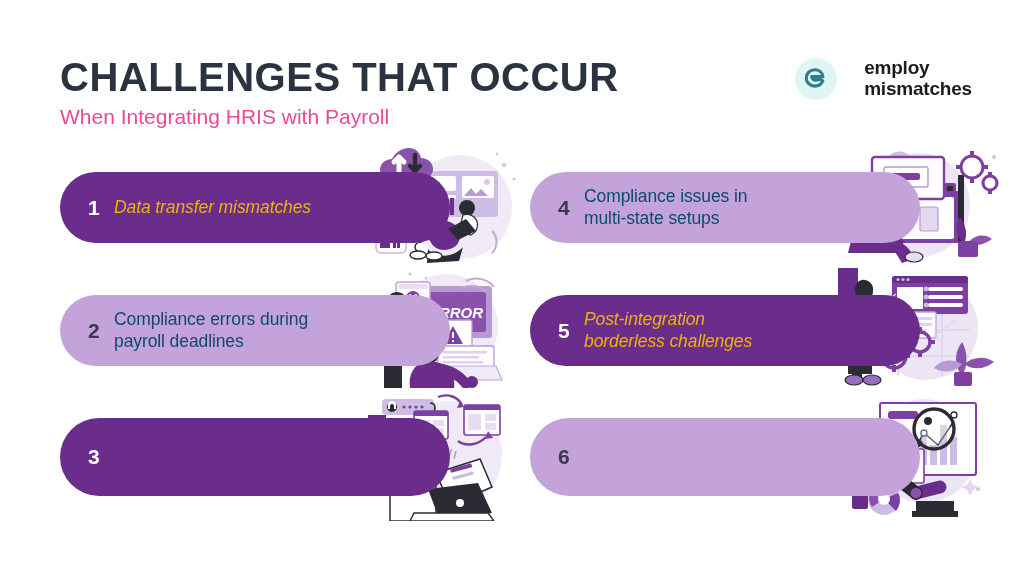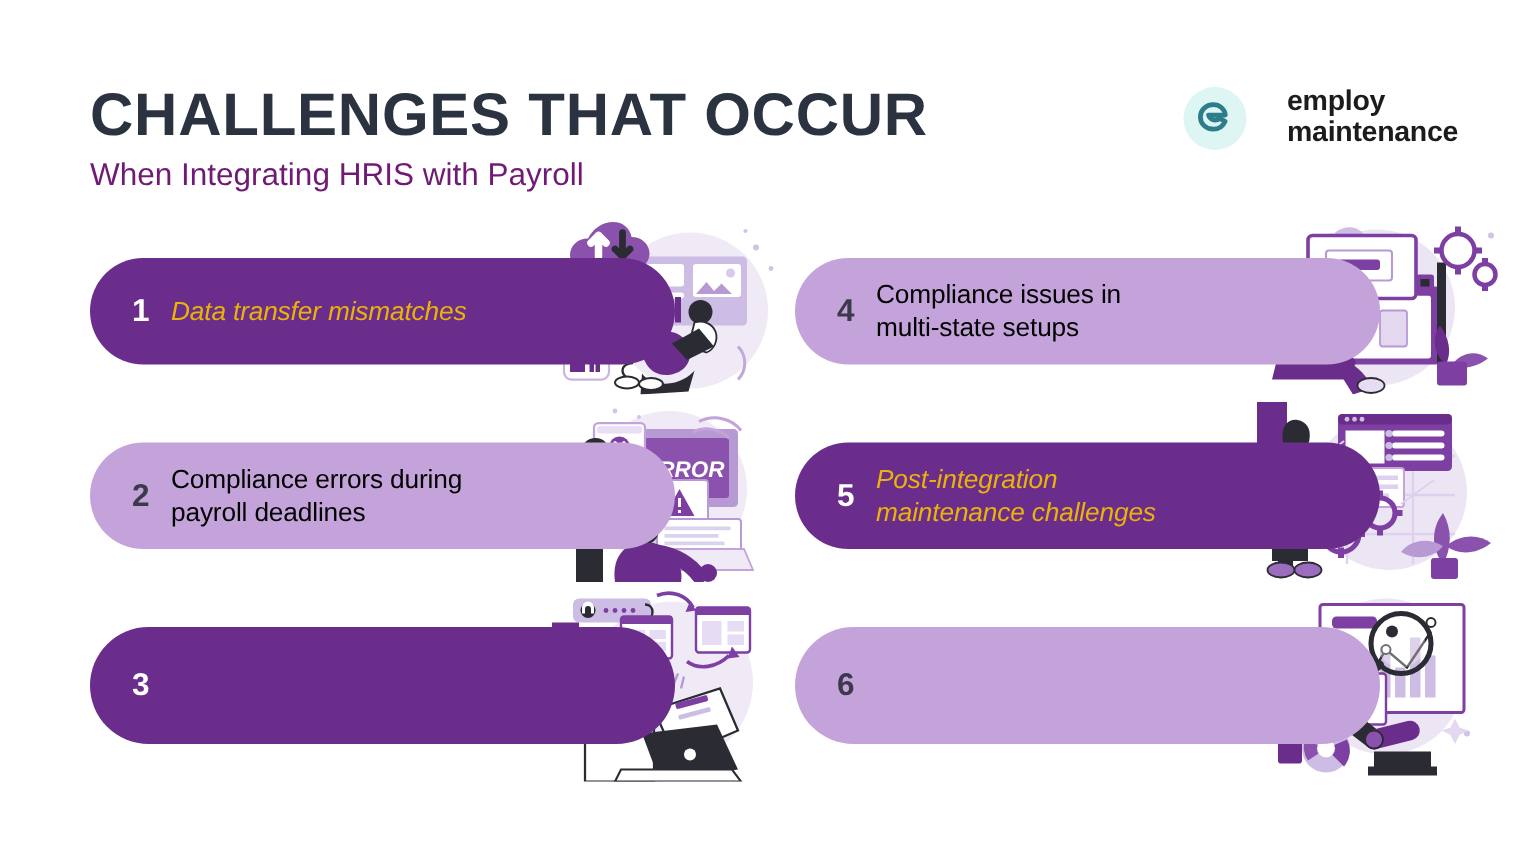--- a/index.html
+++ b/index.html
@@ -12,21 +12,21 @@
   .page { position: relative; width: 1024px; height: 576px; background: #fff; }
 
   
   .header { position: absolute; left: 60px; top: 56px; }
   .title {
     font-size: 40px; font-weight: 700; letter-spacing: 0.5px;
     color: #2b3340; line-height: 1.05; white-space: nowrap;
   }
   .subtitle {
     margin-top: 7px; font-size: 21px; font-weight: 400;
-    color: #701a75; line-height: 1.1; white-space: nowrap;
+    color: #ec4899; line-height: 1.1; white-space: nowrap;
   }
 
   
   .logo { position: absolute; right: 52px; top: 58px; display: flex; align-items: center; gap: 27px; }
   .logo-mark {
     width: 42px; height: 42px; border-radius: 50%;
     background: #ddf5f3; display: flex; align-items: center; justify-content: center;
     flex: none;
   }
   .logo-text { line-height: 1.08; }
@@ -59,21 +59,21 @@
     width: 26px; text-align: left; line-height: 1.1;
   }
   .pill.dark  .num { color: #ffffff; }
   .pill.light .num { color: #3a3a4a; }
 
   .label {
     font-size: 17.5px; font-weight: 400; line-height: 1.22;
     white-space: pre-line; letter-spacing: -0.1px;
   }
   .pill.dark  .label { color: #eab308; font-style: italic; }
-  .pill.light .label { color: #000000; }
+  .pill.light .label { color: #0c4a6e; }
 
   
   .art {
     position: absolute; right: -8px; top: 0;
     width: 170px; height: 100%;
     z-index: 1; pointer-events: none;
   }
   .art svg { width: 100%; height: 100%; display: block; }
 </style>
 </head>
@@ -87,21 +87,21 @@
   </div>
 
   <div class="logo">
     <div class="logo-mark">
       <svg viewBox="0 0 40 40" width="30" height="30" aria-hidden="true">
         <path d="M29 22.5c-1.8 4.2-5.9 7-10.6 7C11.9 29.5 7 24.6 7 18.6S11.9 7.7 18.4 7.7c5.6 0 10.2 3.8 10.8 9.2H14.2c.6 2.6 3 4.6 5.9 4.6 1.6 0 3-.5 4.1-1.5z" fill="none" stroke="#2d7d8a" stroke-width="4.2" stroke-linecap="round" stroke-linejoin="round"></path>
       </svg>
     </div>
     <div class="logo-text">
       <div class="logo-line">employ</div>
-      <div class="logo-line">maintenance</div>
+      <div class="logo-line">mismatches</div>
     </div>
   </div>
 
   <div class="col col-left">
 
     <div class="item item-r1">
       <div class="art">
         <svg viewBox="0 0 170 118">
           <circle cx="92" cy="62" r="52" fill="#efeaf5"></circle>
           <rect x="48" y="26" width="82" height="46" rx="3" fill="#cdbce3"></rect>
@@ -381,21 +381,21 @@
           <path d="M124 108c-8-10-8-24 0-34 6 10 6 24 0 34z" fill="#8b52ad"></path>
           <path d="M124 96c-10-6-22-4-28 4 10 6 22 4 28-4z" fill="#b79ad3"></path>
           <path d="M126 96c10-8 22-8 30-2-10 8-22 8-30 2z" fill="#8b52ad"></path>
           <rect x="116" y="104" width="18" height="14" rx="2" fill="#7e3fa3"></rect>
           <path d="M40 40l18-14M96 68l22-16" stroke="#ddd2ee" stroke-width="1.4"></path>
         </svg>
       </div>
       <div class="pill dark">
         <span class="num">5</span>
         <span class="label">Post-integration
-maintenance challenges</span>
+borderless challenges</span>
       </div>
     </div>
 
     <div class="item item-r3">
       <div class="art">
         <svg viewBox="0 0 170 128">
           <circle cx="86" cy="58" r="52" fill="#ece6f4"></circle>
           <path d="M0 30h22v60H0z" fill="#cdbce3"></path>
           <rect x="42" y="10" width="96" height="72" rx="2" fill="#fff" stroke="#7e3fa3" stroke-width="2"></rect>
           <rect x="50" y="18" width="30" height="8" rx="3" fill="#7e3fa3"></rect>

